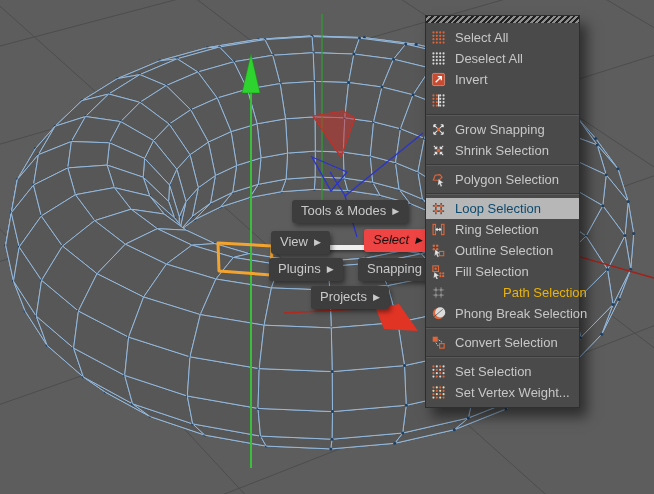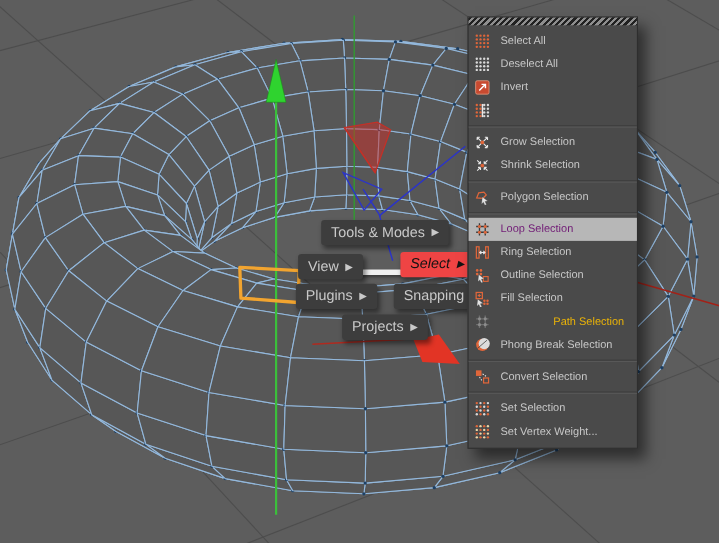--- a/index.html
+++ b/index.html
@@ -25,24 +25,24 @@
         box-shadow:1px 2px 3px rgba(0,0,0,.4);}
 
   
   #selmenu{position:absolute;left:425px;top:15px;width:155px;z-index:20;
         background:#4a4a4a;border:1px solid #2e2e2e;box-sizing:border-box;
         box-shadow:7px 9px 12px rgba(0,0,0,.5);padding-bottom:4px;}
   #selmenu .tear{height:7px;margin:0 0 4px 0;cursor:default;
         background:repeating-linear-gradient(135deg,#212121 0 2px,#8e8e8e 2px 4px);}
   #selmenu ul{list-style:none;margin:0;padding:0;}
   #selmenu li.mi{height:21px;display:flex;align-items:center;
-        padding:0 16px 0 5px;font-size:10px;color:#c7c7c7;cursor:default;}
+        padding:0 16px 0 5px;font-size:13px;color:#c7c7c7;cursor:default;}
   #selmenu li.mi .mi-icon{width:15px;height:15px;flex:0 0 15px;display:block;}
   #selmenu li.mi .mi-label{margin-left:9px;white-space:nowrap;}
-  #selmenu li.hl{background:#b7b7b7;color:#701a75;}
+  #selmenu li.hl{background:#b7b7b7;color:#0c4a6e;}
   #selmenu li.dis{color:#eab308;gap:48px;}
   #selmenu li.sep{height:0;border-top:1px solid #393939;border-bottom:1px solid #5a5a5a;
         margin:3px 0;}
 </style>
 </head>
 <body>
 
 <svg id="scene" width="654" height="494" viewBox="0 0 654 494">
     <g stroke="#4d4d4d" stroke-width="1">
       <line x1="-1821.9426755486493" y1="406.49478682308586" x2="927.2505541855852" y2="-263.0609310955621"></line>
@@ -1024,21 +1024,21 @@
             <circle cx="13.4" cy="13.4" r="1.15" fill="#d9d9d9"></circle>
             <rect x="7.4" y="1.6" width="1.4" height="12.8" fill="#e6e6e6"></rect>
           </svg></span>
       </li>
     <li class="sep"></li>
     <li class="mi">
         <span class="mi-icon"><svg width="15" height="15" viewBox="0 0 16 16">
             <path d="M8 8 L3 3 M3 3 h2.6 M3 3 v2.6 M8 8 L13 3 M13 3 h-2.6 M13 3 v2.6 M8 8 L3 13 M3 13 h2.6 M3 13 v-2.6 M8 8 L13 13 M13 13 h-2.6 M13 13 v-2.6" stroke="#e8e8e8" stroke-width="1.1" fill="none"></path>
             <circle cx="8" cy="8" r="1.8" fill="#e0663a"></circle>
           </svg></span>
-        <span class="mi-label">Grow Selection</span>
+        <span class="mi-label">Grow Snapping</span>
       </li>
     <li class="mi">
         <span class="mi-icon"><svg width="15" height="15" viewBox="0 0 16 16">
             <path d="M3 3 L6.2 6.2 M6.2 6.2 h-2.4 M6.2 6.2 v-2.4 M13 3 L9.8 6.2 M9.8 6.2 h2.4 M9.8 6.2 v-2.4 M3 13 L6.2 9.8 M6.2 9.8 h-2.4 M6.2 9.8 v2.4 M13 13 L9.8 9.8 M9.8 9.8 h2.4 M9.8 9.8 v2.4" stroke="#e8e8e8" stroke-width="1.1" fill="none"></path>
             <circle cx="8" cy="8" r="1.8" fill="#e0663a"></circle>
           </svg></span>
         <span class="mi-label">Shrink Selection</span>
       </li>
     <li class="sep"></li>
     <li class="mi">

